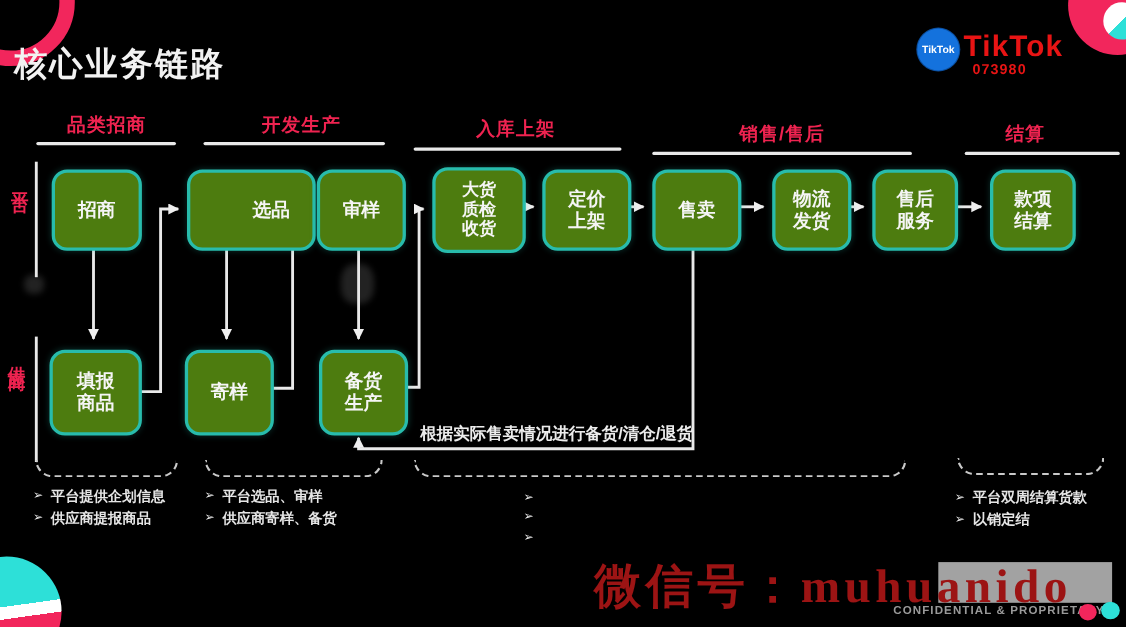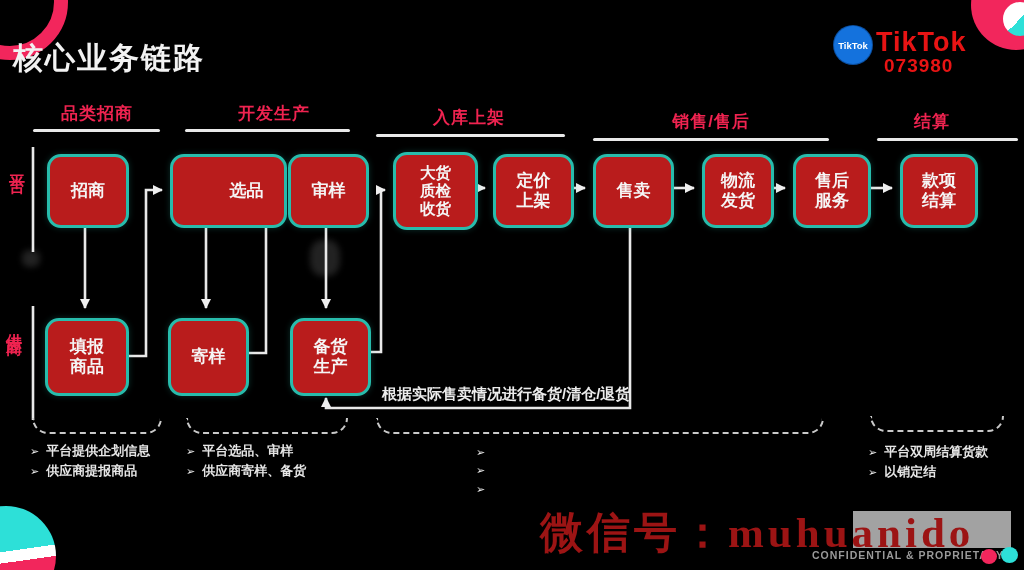--- a/index.html
+++ b/index.html
@@ -10,21 +10,21 @@
   .abs{position:absolute;}
   
   .title{left:13px;top:38px;color:#f2f2f2;font-size:30px;font-weight:bold;letter-spacing:2px;z-index:3;}
   
   .phase{color:#ef2350;font-weight:bold;font-size:17px;letter-spacing:1px;text-align:center;z-index:3;}
   .phase-line{background:#e9e9e9;height:3px;z-index:3;border-radius:2px;}
   
   .lane{writing-mode:vertical-rl;color:#ef2350;font-weight:bold;font-size:16px;letter-spacing:3px;z-index:3;}
   
   .fbox{
-    border:3px solid #28bcac;border-radius:14px;background:#b91c1c;
+    border:3px solid #28bcac;border-radius:14px;background:#4d7c0f;
     display:flex;align-items:center;justify-content:center;text-align:center;
     color:#f5f5f5;font-weight:bold;font-size:17px;line-height:1.18;
     white-space:pre-line;z-index:3;box-shadow:0 0 6px rgba(40,188,172,.25);
   }
   
   .fnote{left:382px;top:385px;color:#ececec;font-weight:bold;font-size:15px;z-index:3;}
   
   .brace{
     height:14px;border-bottom:2px dashed #c9c9c9;border-left:2px dashed #c9c9c9;
     border-right:2px dashed #c9c9c9;border-radius:0 0 18px 18px;z-index:3;
@@ -32,21 +32,21 @@
   
   .nlist{z-index:3;}
   .note-item{display:flex;align-items:flex-start;gap:7px;color:#e6e6e6;font-weight:bold;
     font-size:13px;line-height:1.3;margin-bottom:3px;}
   .note-item .blt{font-size:11px;color:#f0f0f0;padding-top:1px;}
   
   .logo-badge{left:834px;top:26px;width:38px;height:38px;border-radius:50%;background:#1472dd;
     display:flex;align-items:center;justify-content:center;color:#fff;font-weight:bold;
     font-size:9.5px;z-index:3;box-shadow:0 0 0 1px #0b4fa0;}
   .logo-brand{left:876px;top:27px;color:#e81414;font-size:27px;font-weight:bold;z-index:3;letter-spacing:1px;}
-  .logo-code{left:884px;top:55px;color:#e81414;font-size:19px;font-weight:bold;z-index:3;letter-spacing:1px;}
+  .logo-code{left:884px;top:55px;color:#e81414;font-size:13px;font-weight:bold;z-index:3;letter-spacing:1px;}
   
   .wm-hl{left:853px;top:511px;width:158px;height:37px;background:#c6c6c6;opacity:.82;z-index:5;}
   .watermark{left:540px;top:504px;color:#9c1414;font-size:43px;font-weight:bold;letter-spacing:4px;
     font-family:"Liberation Serif","DejaVu Serif",serif;z-index:6;}
   .footer{left:812px;top:549px;color:#9a9a9a;font-size:10.5px;font-weight:bold;letter-spacing:1px;z-index:7;}
   .dot{border-radius:50%;z-index:7;}
   
   .ring-tl{left:-48px;top:-56px;width:88px;height:88px;border:14px solid #f2265c;border-radius:50%;z-index:1;}
   .disc-tr{left:971px;top:-40px;width:90px;height:90px;border-radius:50%;background:#f2265c;z-index:1;}
   .disc-tr-inner{left:1003px;top:2px;width:34px;height:34px;border-radius:50%;

